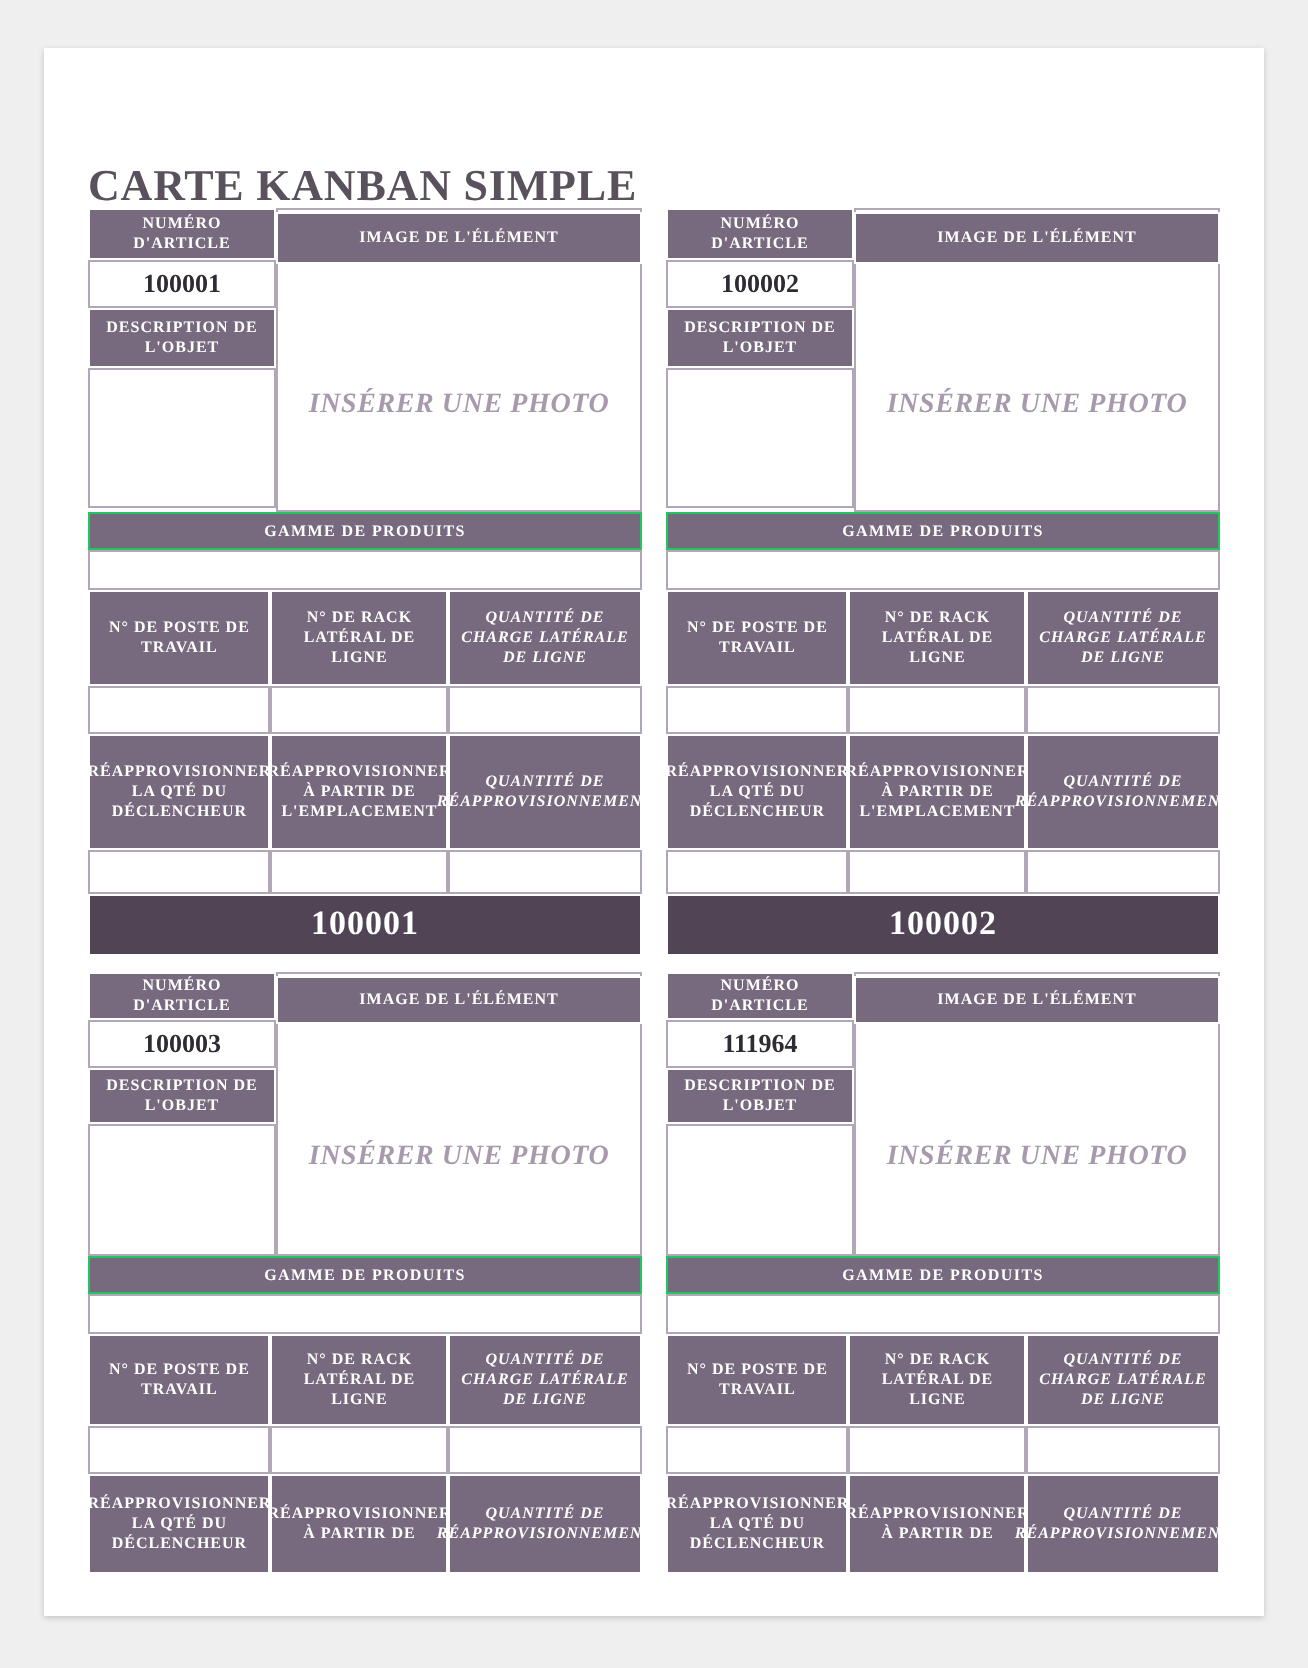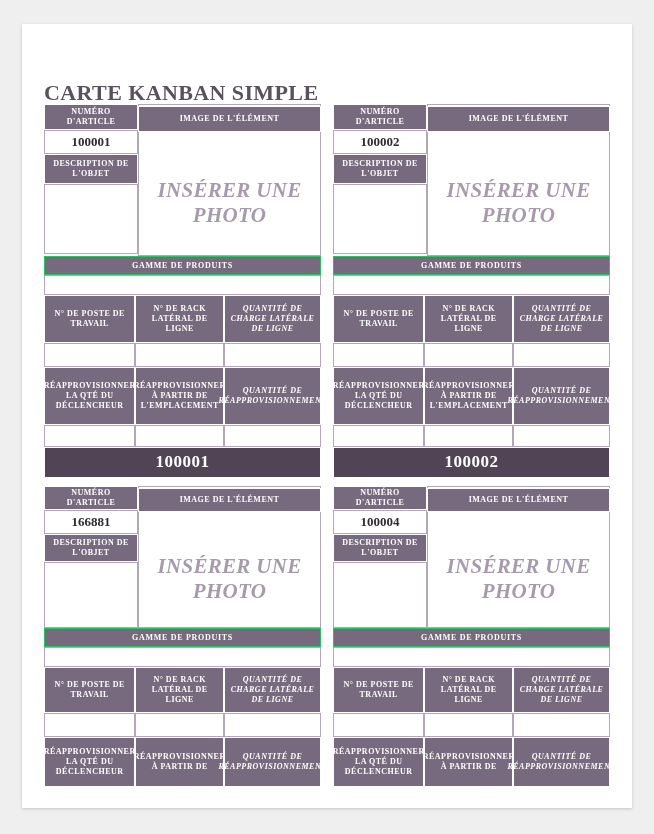--- a/index.html
+++ b/index.html
@@ -102,21 +102,21 @@
     display: flex;
     align-items: center;
     justify-content: center;
     background: #ffffff;
   }
 
   .photo-text {
     font-family: "Liberation Serif", serif;
     font-style: italic;
     font-weight: bold;
-    font-size: 21px;
+    font-size: 14px;
     color: #a79aad;
     letter-spacing: 0.3px;
     text-align: center;
     margin-top: 17px;
   }
 
   .num-value {
     background: #ffffff;
     border: 1px solid #b2a7b6;
     color: #2f2a33;
@@ -274,21 +274,21 @@
       </div>
     </div>
 
     <div class="card-row">
 
       <div class="card">
 
         <div class="topblock">
           <div class="leftcol">
             <div class="cell hdr" style="height:24px;">NUMÉRO D'ARTICLE</div>
-            <div class="num-value">166881</div>
+            <div class="num-value">100003</div>
             <div class="cell hdr" style="height:28px;">DESCRIPTION DE L'OBJET</div>
             <div class="desc-blank" style="height:64px;"></div>
           </div>
           <div class="photocol" style="height:140px;"></div>
         </div>
 
         <div style="position:relative;margin-top:-140px;height:140px;pointer-events:none;">
           <div style="position:absolute;left:94px;right:0;top:0;height:24px;display:flex;align-items:center;justify-content:center;background:#786a7e;border:1px solid #ffffff;box-sizing:border-box;" class="hdr">IMAGE DE L'ÉLÉMENT</div>
           <div style="position:absolute;left:94px;right:0;top:24px;bottom:0;display:flex;align-items:center;justify-content:center;">
             <span class="photo-text">INSÉRER UNE PHOTO</span>
@@ -314,21 +314,21 @@
           <div class="cell hdr c3b" style="height:50px;">RÉAPPROVISIONNER À PARTIR DE</div>
           <div class="cell hdr c3c" style="height:50px;">QUANTITÉ DE RÉAPPROVISIONNEMENT</div>
         </div>
       </div>
 
       <div class="card">
 
         <div class="topblock">
           <div class="leftcol">
             <div class="cell hdr" style="height:24px;">NUMÉRO D'ARTICLE</div>
-            <div class="num-value">100004</div>
+            <div class="num-value">111964</div>
             <div class="cell hdr" style="height:28px;">DESCRIPTION DE L'OBJET</div>
             <div class="desc-blank" style="height:64px;"></div>
           </div>
           <div class="photocol" style="height:140px;"></div>
         </div>
 
         <div style="position:relative;margin-top:-140px;height:140px;pointer-events:none;">
           <div style="position:absolute;left:94px;right:0;top:0;height:24px;display:flex;align-items:center;justify-content:center;background:#786a7e;border:1px solid #ffffff;box-sizing:border-box;" class="hdr">IMAGE DE L'ÉLÉMENT</div>
           <div style="position:absolute;left:94px;right:0;top:24px;bottom:0;display:flex;align-items:center;justify-content:center;">
             <span class="photo-text">INSÉRER UNE PHOTO</span>

